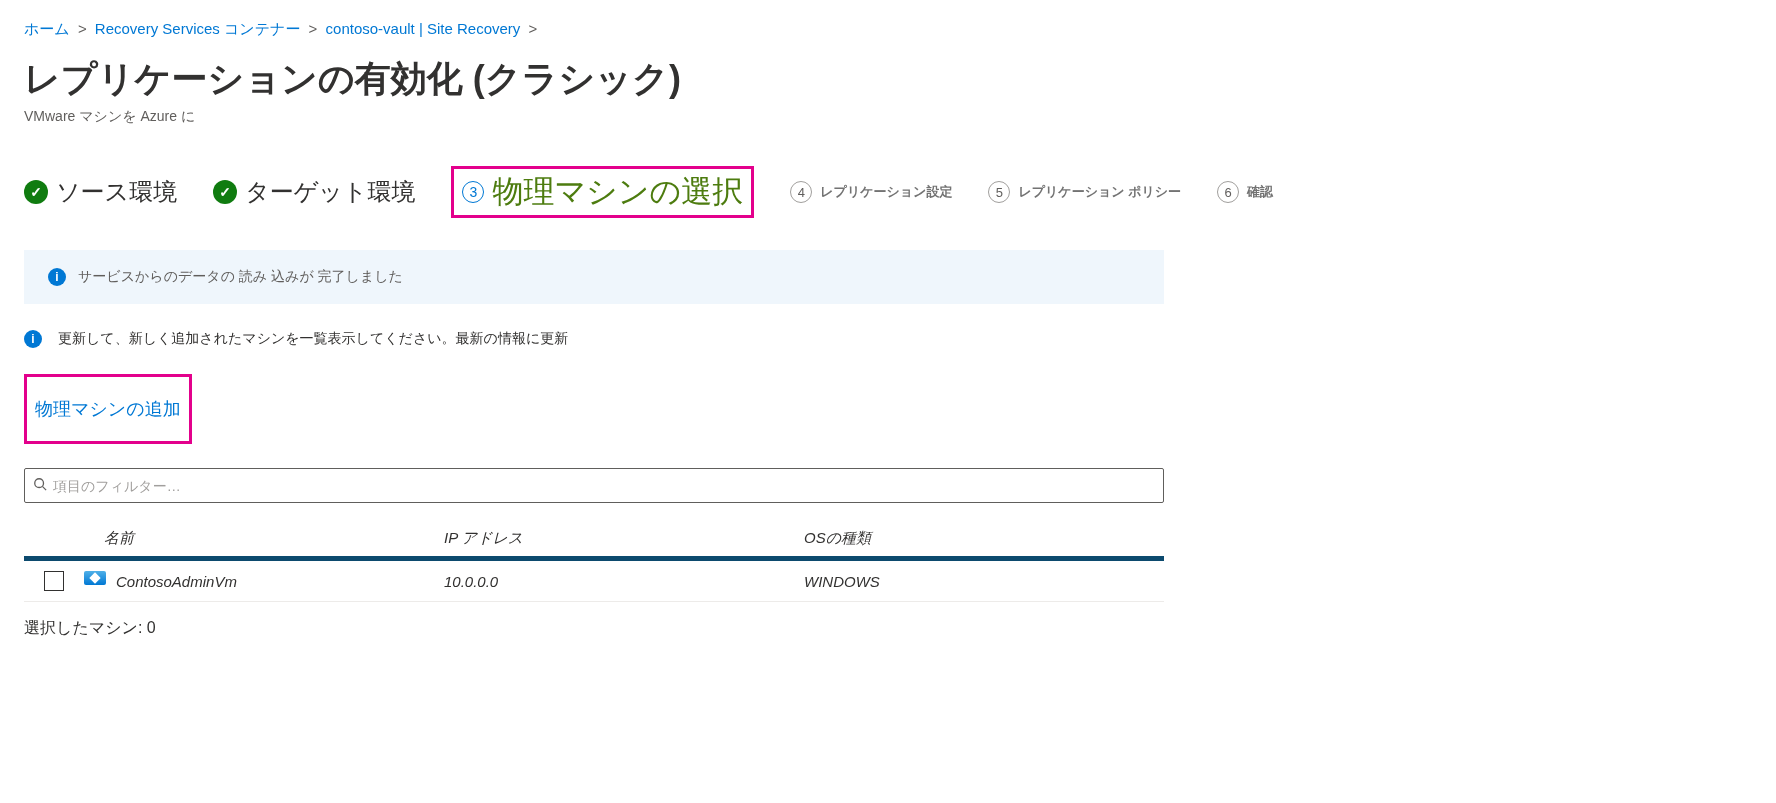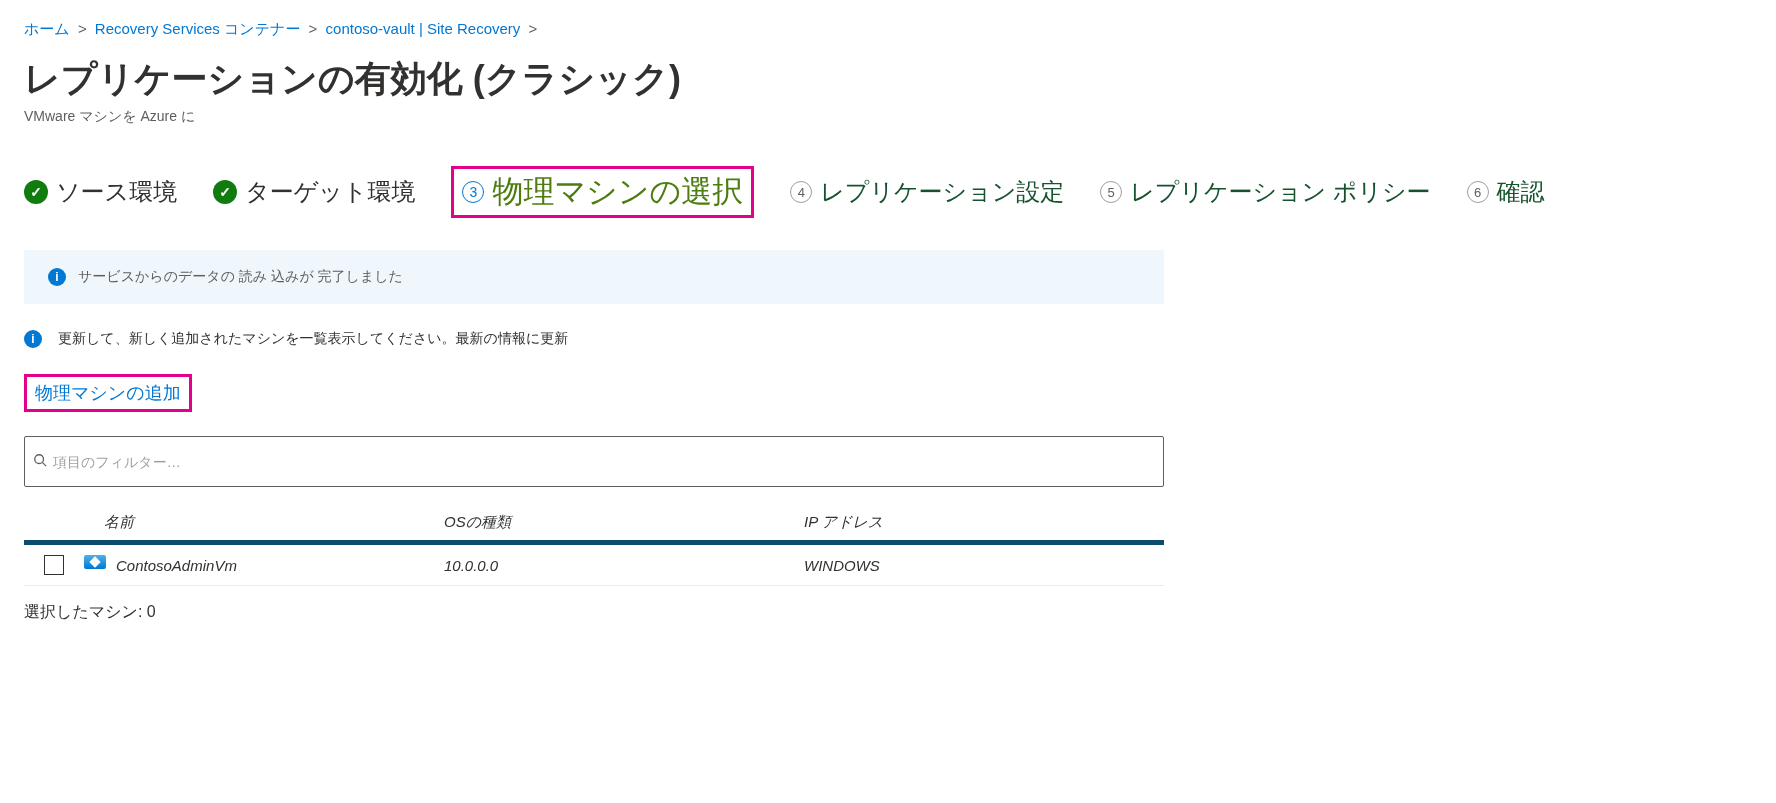--- a/index.html
+++ b/index.html
@@ -83,22 +83,23 @@
       width: 22px; height: 22px;
       border: 1px solid #a19f9d;
       border-radius: 50%;
       display: inline-flex;
       align-items: center;
       justify-content: center;
       color: #605e5c;
       font-size: 13px;
     }
     .step.pending .step-label {
-      color: #14532d;
-      font-size: 24px;
+      color: #737373;
+      font-size: 13px;
+      font-weight: bold;
     }
     .info-banner {
       background: #eff6fc;
       padding: 18px 24px;
       display: flex;
       align-items: center;
       gap: 12px;
       max-width: 1140px;
       margin-bottom: 26px;
     }
@@ -117,36 +118,36 @@
     .info-banner-text { color: #605e5c; font-size: 14px; }
     .info-row {
       display: flex;
       align-items: center;
       gap: 16px;
       margin-bottom: 26px;
     }
     .info-row-text { color: #323130; font-size: 14px; }
     .add-machine-link {
       border: 3px solid #e3008c;
-      padding: 4px 8px;
+      padding: 20px 8px;
       display: inline-block;
       margin-bottom: 24px;
     }
     .add-machine-link span {
       color: #0078d4;
       font-size: 18px;
       cursor: pointer;
     }
     .filter-box {
       max-width: 1140px;
       border: 1px solid #605e5c;
       border-radius: 2px;
       display: flex;
       align-items: center;
-      padding: 16px 8px;
+      padding: 8px 8px;
       margin-bottom: 18px;
     }
     .filter-box input {
       border: none;
       outline: none;
       flex: 1;
       font-size: 14px;
       color: #323130;
     }
     .filter-box input::placeholder { color: #a19f9d; }
@@ -288,22 +289,22 @@
       </svg>
   </span>
   <input type="text" placeholder="項目のフィルター…" style="">
 </div>
 
 
 <div class="table">
   <div class="table-header">
     <div></div>
     <div class="col-name">名前</div>
+    <div>IP アドレス</div>
     <div>OSの種類</div>
-    <div>IP アドレス</div>
   </div>
   <div class="table-row">
     <div class="checkbox-cell">
       <div class="checkbox"></div>
     </div>
     <div class="name-cell">
       <span class="vm-icon">
         <span class="screen">
             <span class="hex"></span>
           </span>

